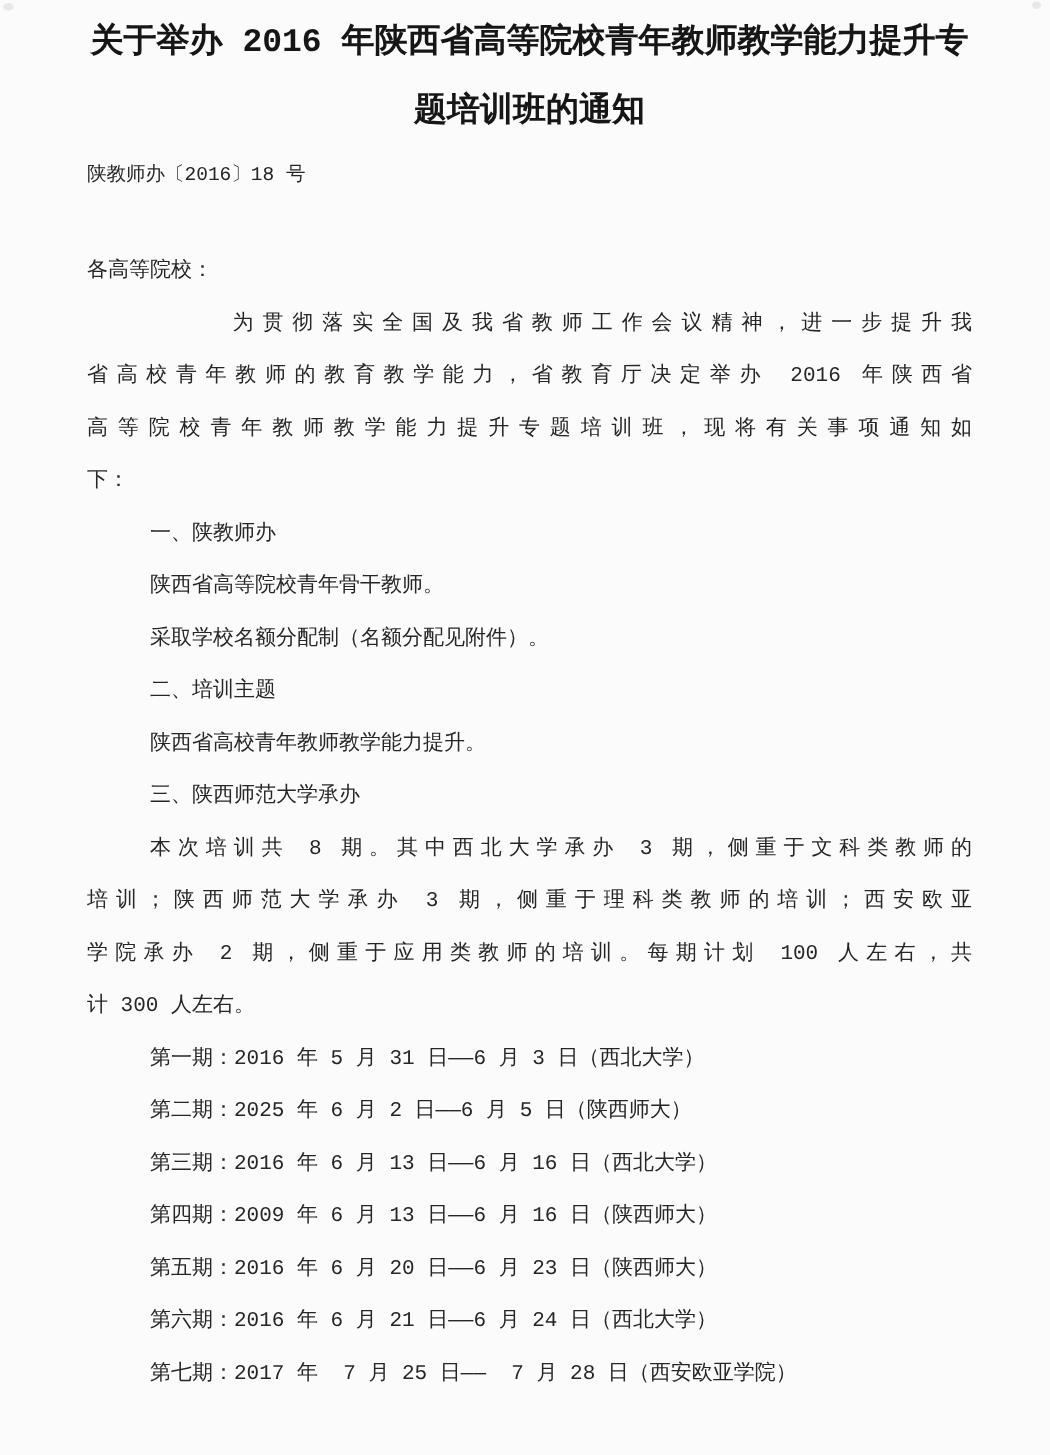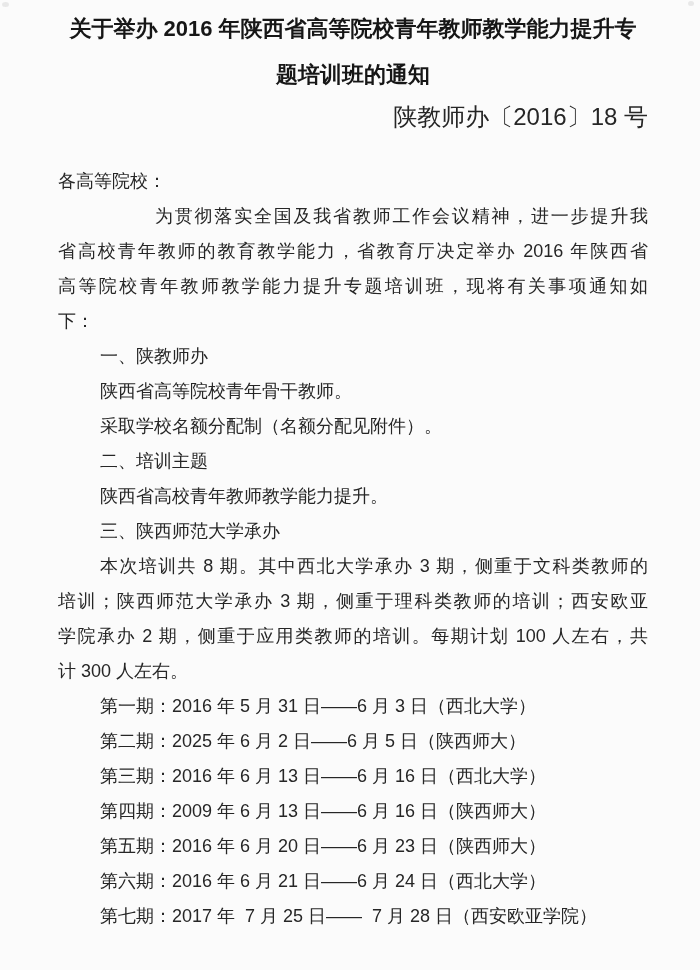--- a/index.html
+++ b/index.html
@@ -8,46 +8,46 @@
   }
   * { margin: 0; padding: 0; box-sizing: border-box; }
   html, body { background: #ffffff; }
   .page {
     position: relative;
     width: 700px;
     height: 970px;
     margin: 0 auto;
     background: var(--paper);
     overflow: hidden;
-    font-family: Liberation Sans, sans-serif;
+    font-family: Liberation Mono, monospace;
     color: var(--ink);
   }
   .content {
     padding: 6px 52px 0 58px; 
   }
   
   .title-block { text-align: center; }
   .title-line {
     font-size: 22px;
     font-weight: bold;
     line-height: 46px;
     white-space: nowrap;
     color: #161616;
   }
   .doc-number {
-    text-align: right;
-    font-size: 24px;
+    text-align: left;
+    font-size: 13px;
     line-height: 34px;
     margin-top: 2px;
     white-space: pre;
   }
   
   .doc-body { margin-top: 30px; }
   .ln {
-    font-size: 18px;
+    font-size: 14px;
     line-height: 35px;
     height: 35px;
     white-space: pre;
     overflow: hidden;
   }
   
   .fill {
     white-space: normal;
     text-align: justify;
     text-align-last: justify;

